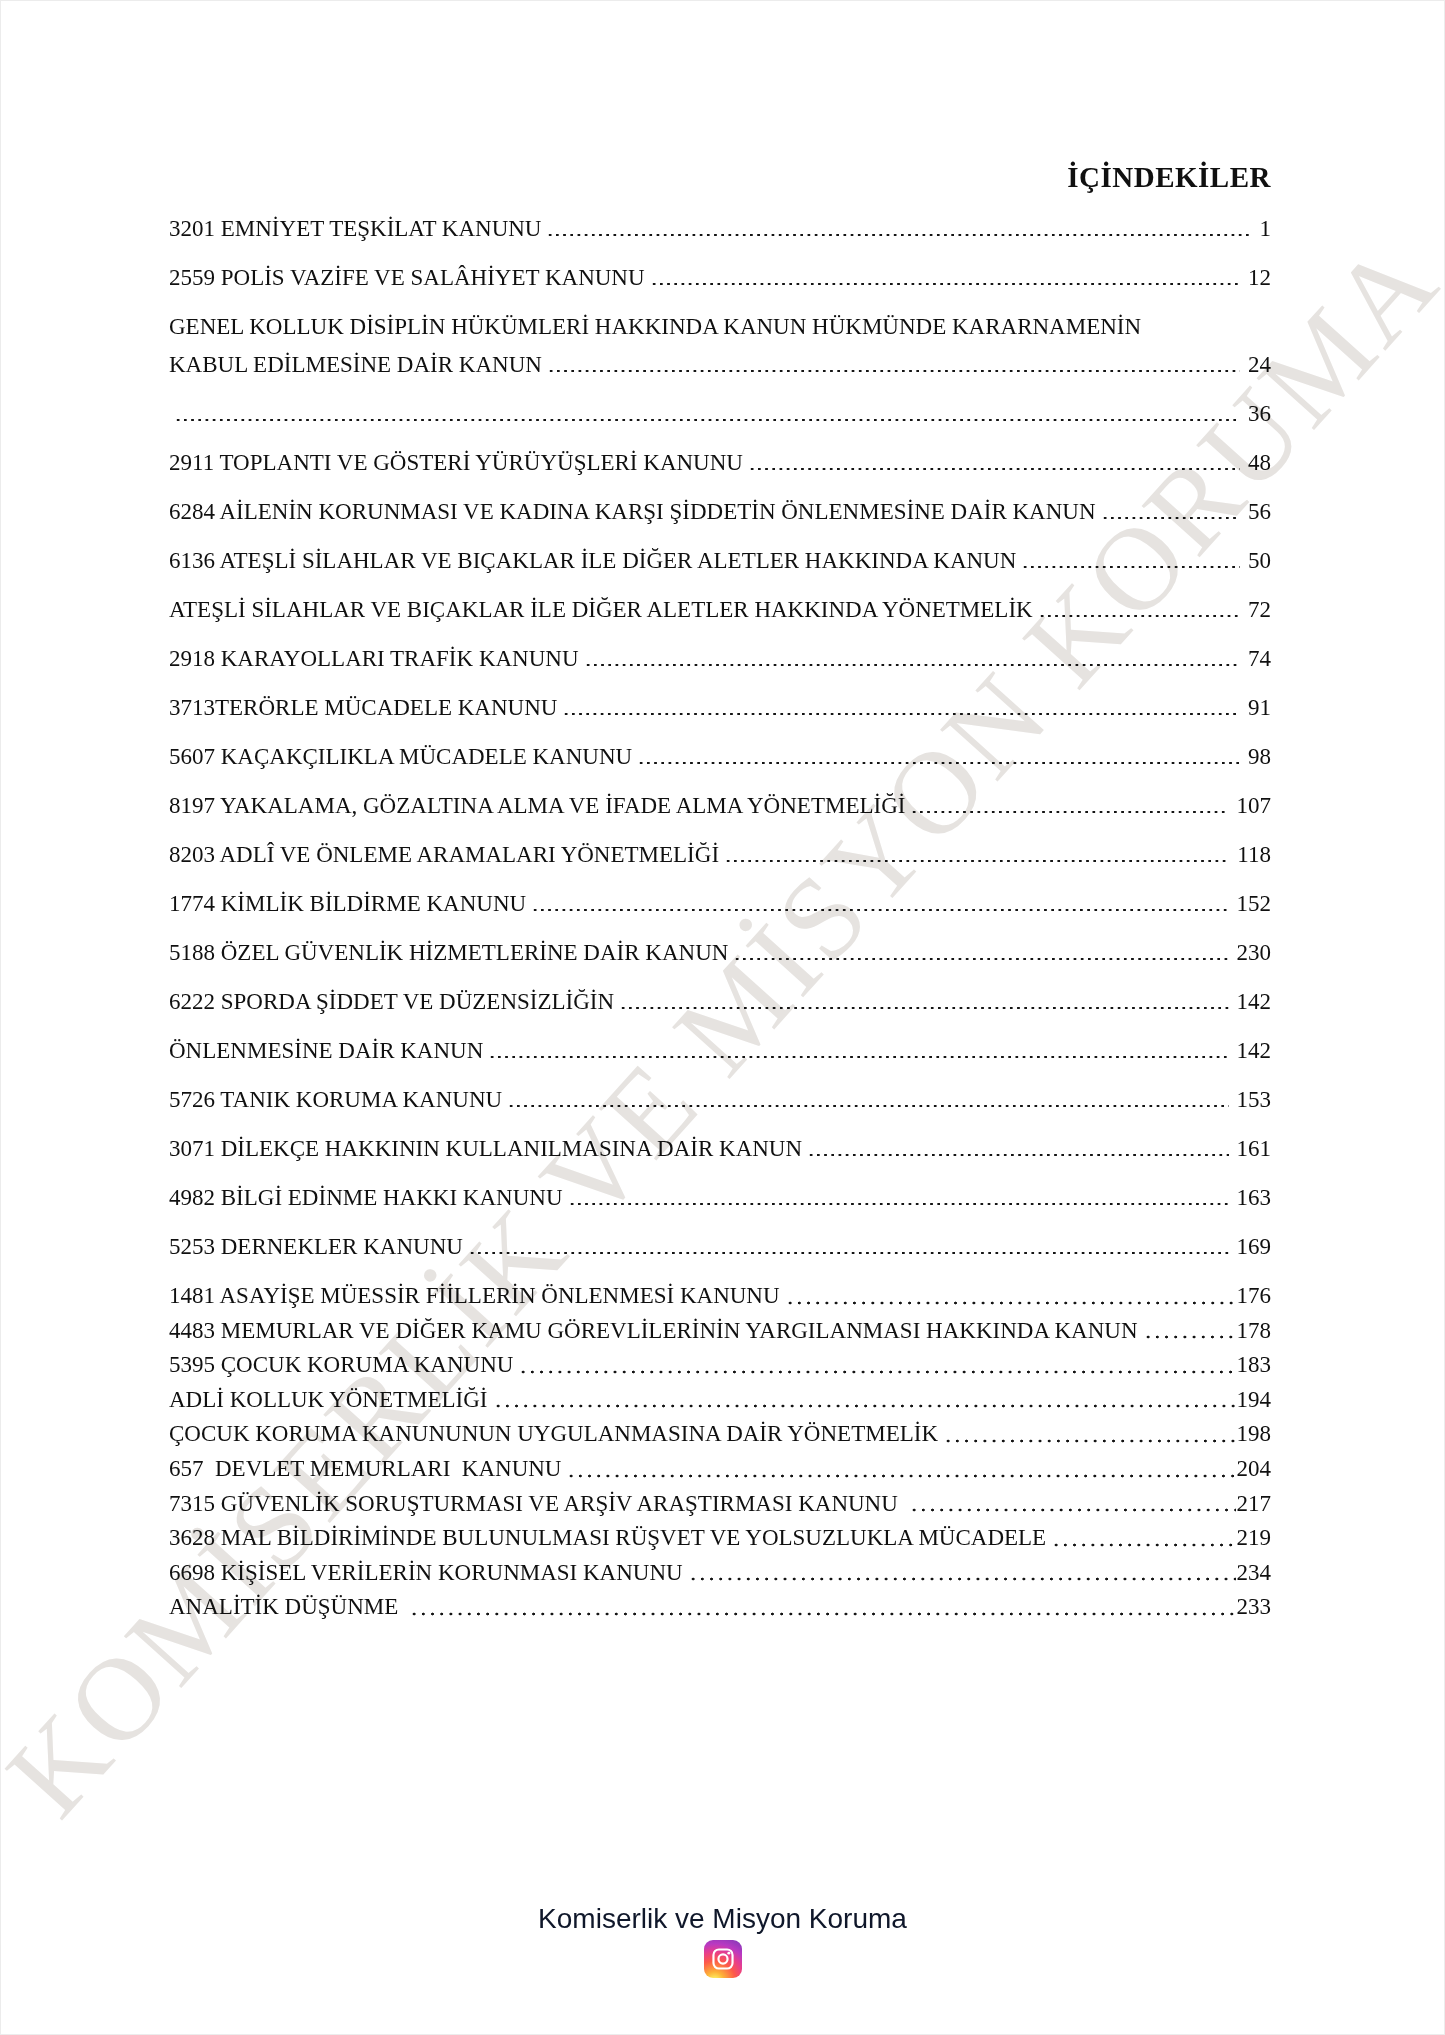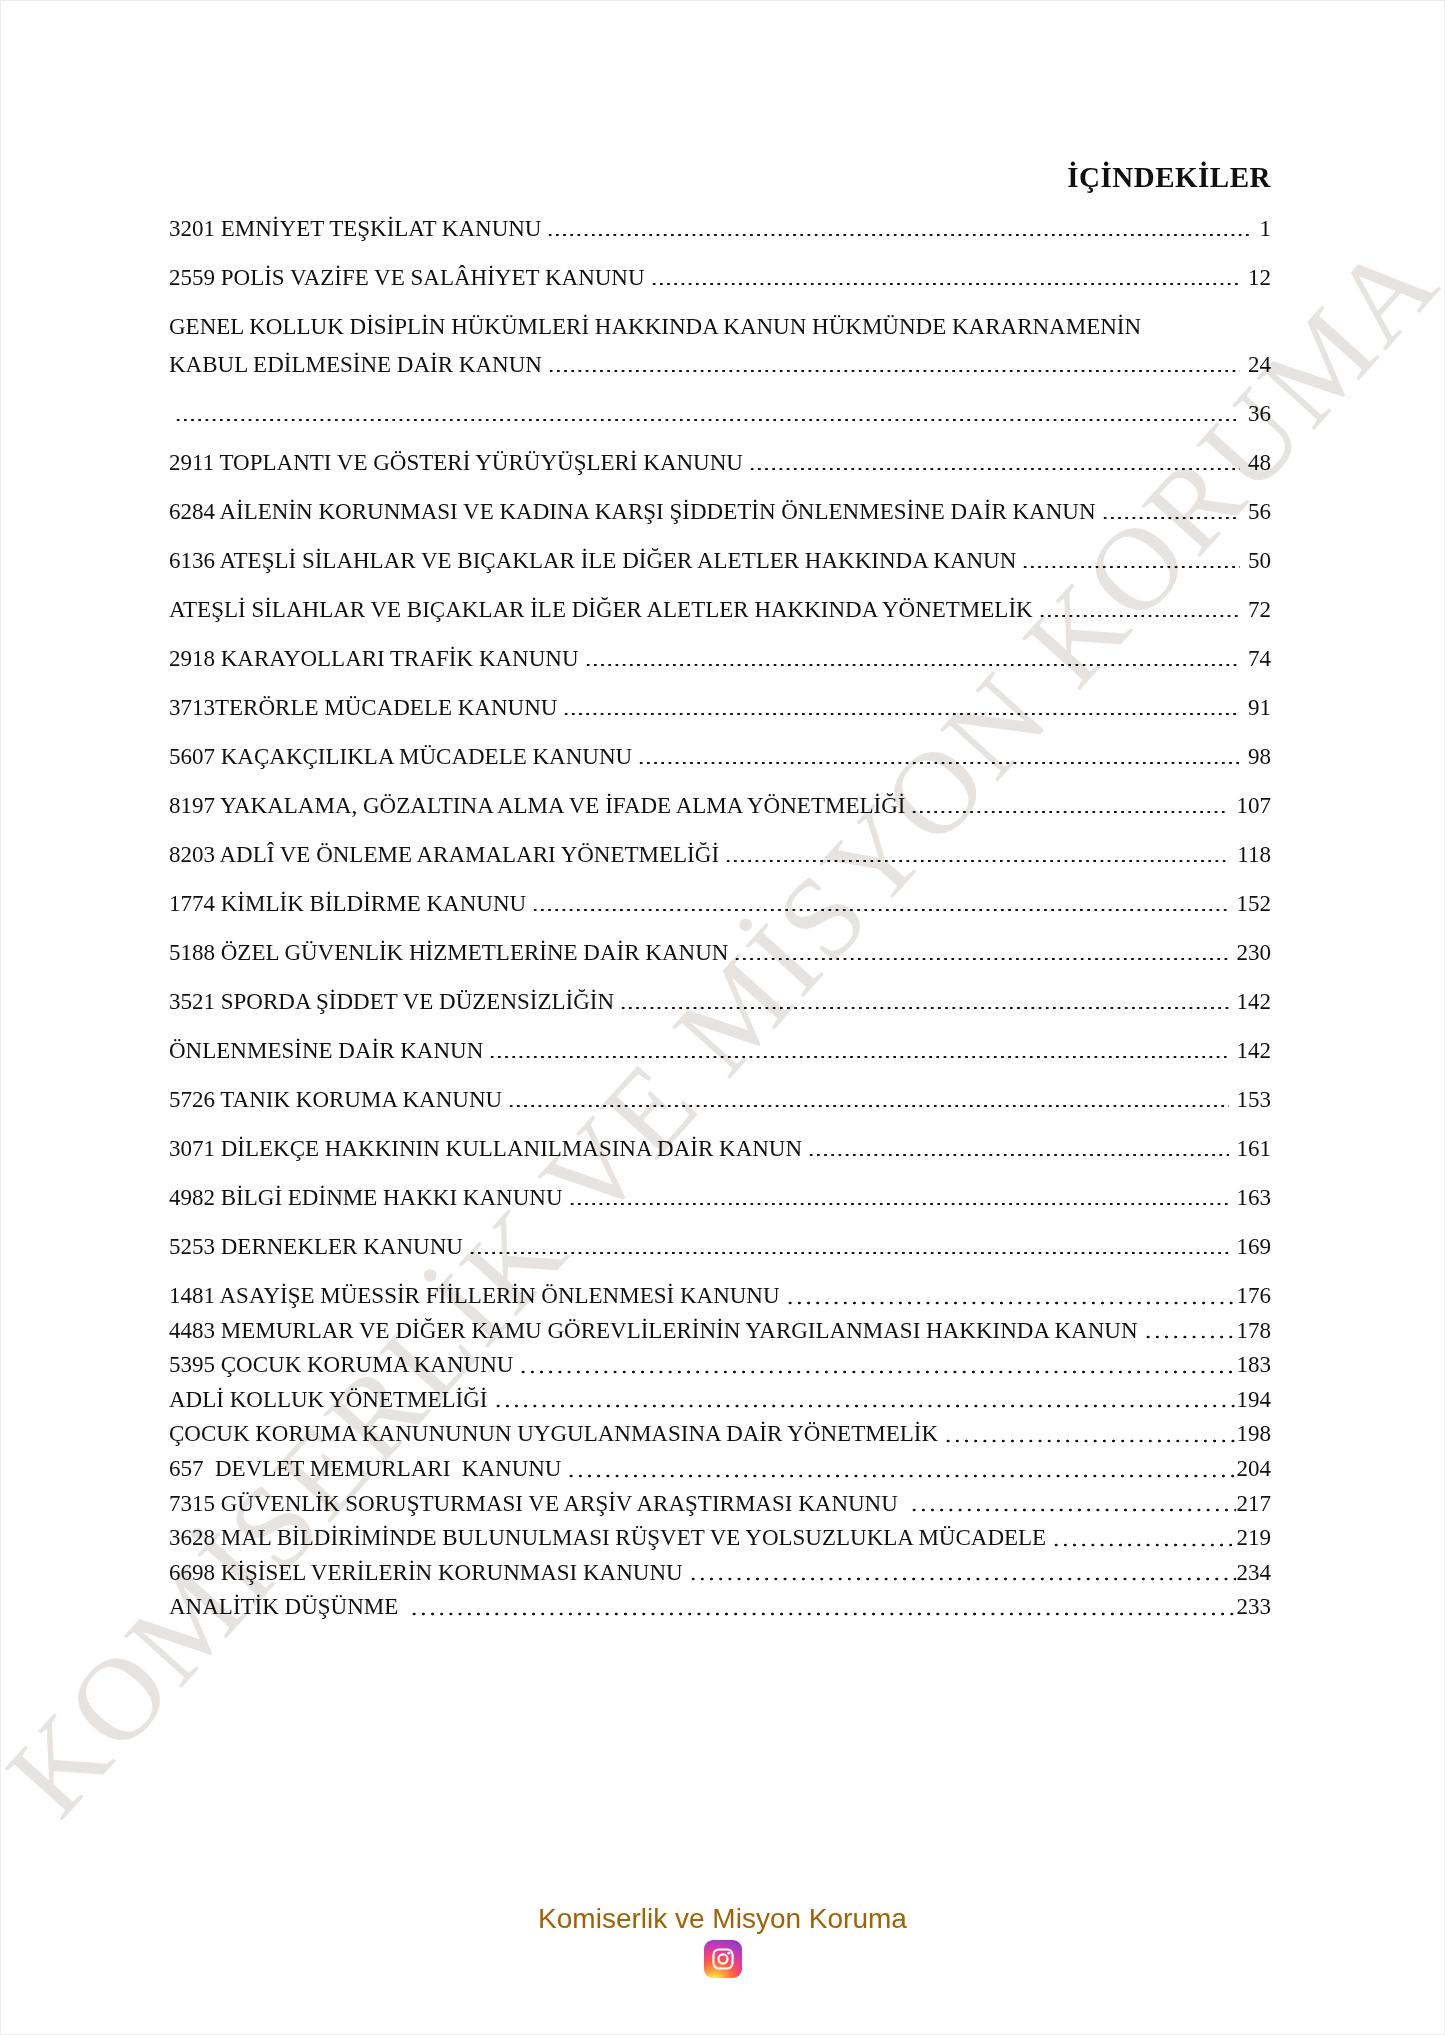--- a/index.html
+++ b/index.html
@@ -75,21 +75,21 @@
     margin-left:4px; margin-right:1px;
   }
 
   .doc-footer {
     position:absolute;
     left:0; right:0; top:1902px;
     text-align:center;
     z-index:1;
     font-family:"Liberation Sans","DejaVu Sans",sans-serif;
   }
-  .brand-line { font-size:28px; line-height:32px; color:#a16207; }
+  .brand-line { font-size:28px; line-height:32px; color:#0f172a; }
   .insta-icon {
     width:38px; height:38px;
     margin:5px auto 0 auto;
     border-radius:9px;
     display:flex; align-items:center; justify-content:center;
   }
   .insta-icon svg { display:block; }
 </style>
 </head>
 <body>
@@ -173,21 +173,21 @@
             <span class="label">1774 KİMLİK BİLDİRME KANUNU</span>
             <span class="leader"></span>
             <span class="page-num">152</span>
           </div>
           <div class="toc-entry">
             <span class="label">5188 ÖZEL GÜVENLİK HİZMETLERİNE DAİR KANUN</span>
             <span class="leader"></span>
             <span class="page-num">230</span>
           </div>
           <div class="toc-entry">
-            <span class="label">3521 SPORDA ŞİDDET VE DÜZENSİZLİĞİN</span>
+            <span class="label">6222 SPORDA ŞİDDET VE DÜZENSİZLİĞİN</span>
             <span class="leader"></span>
             <span class="page-num">142</span>
           </div>
           <div class="toc-entry">
             <span class="label">ÖNLENMESİNE DAİR KANUN</span>
             <span class="leader"></span>
             <span class="page-num">142</span>
           </div>
           <div class="toc-entry">
             <span class="label">5726 TANIK KORUMA KANUNU</span>

